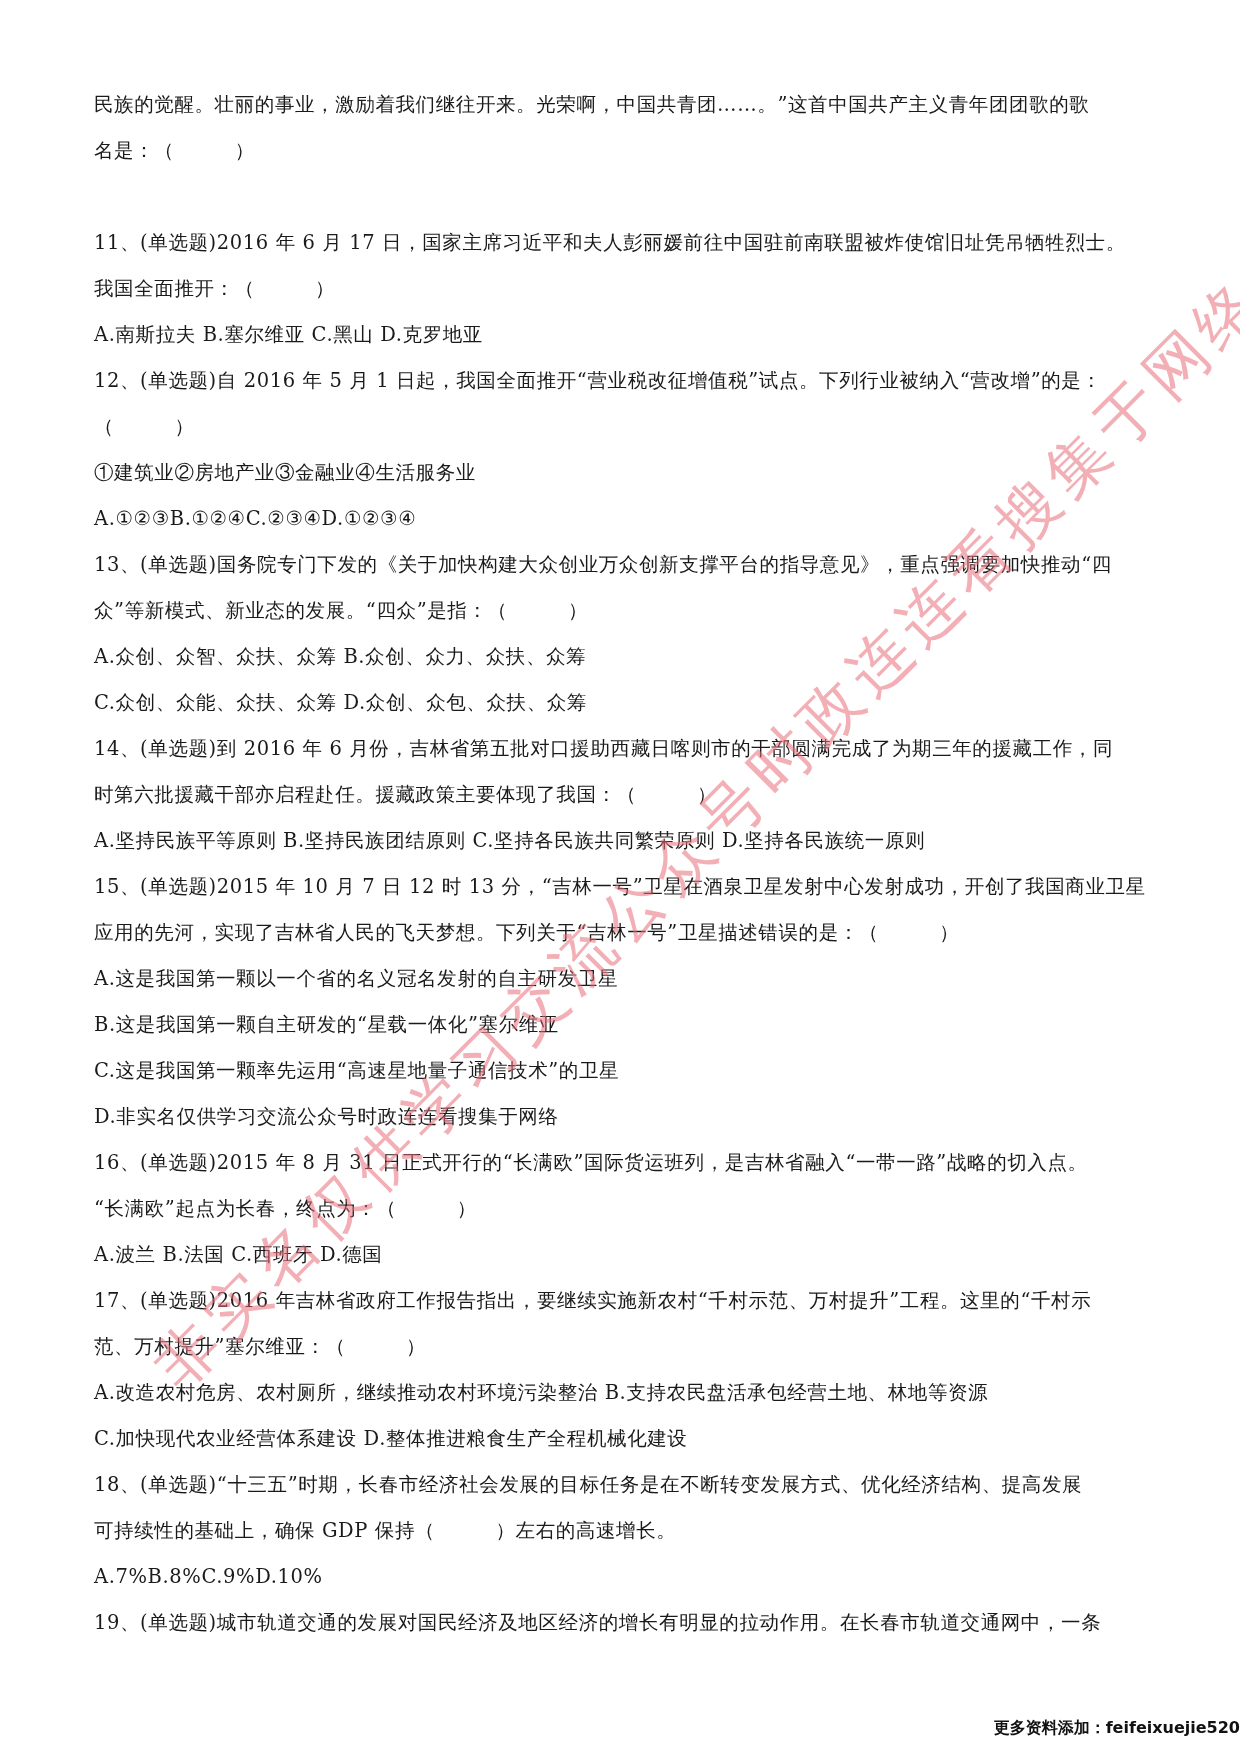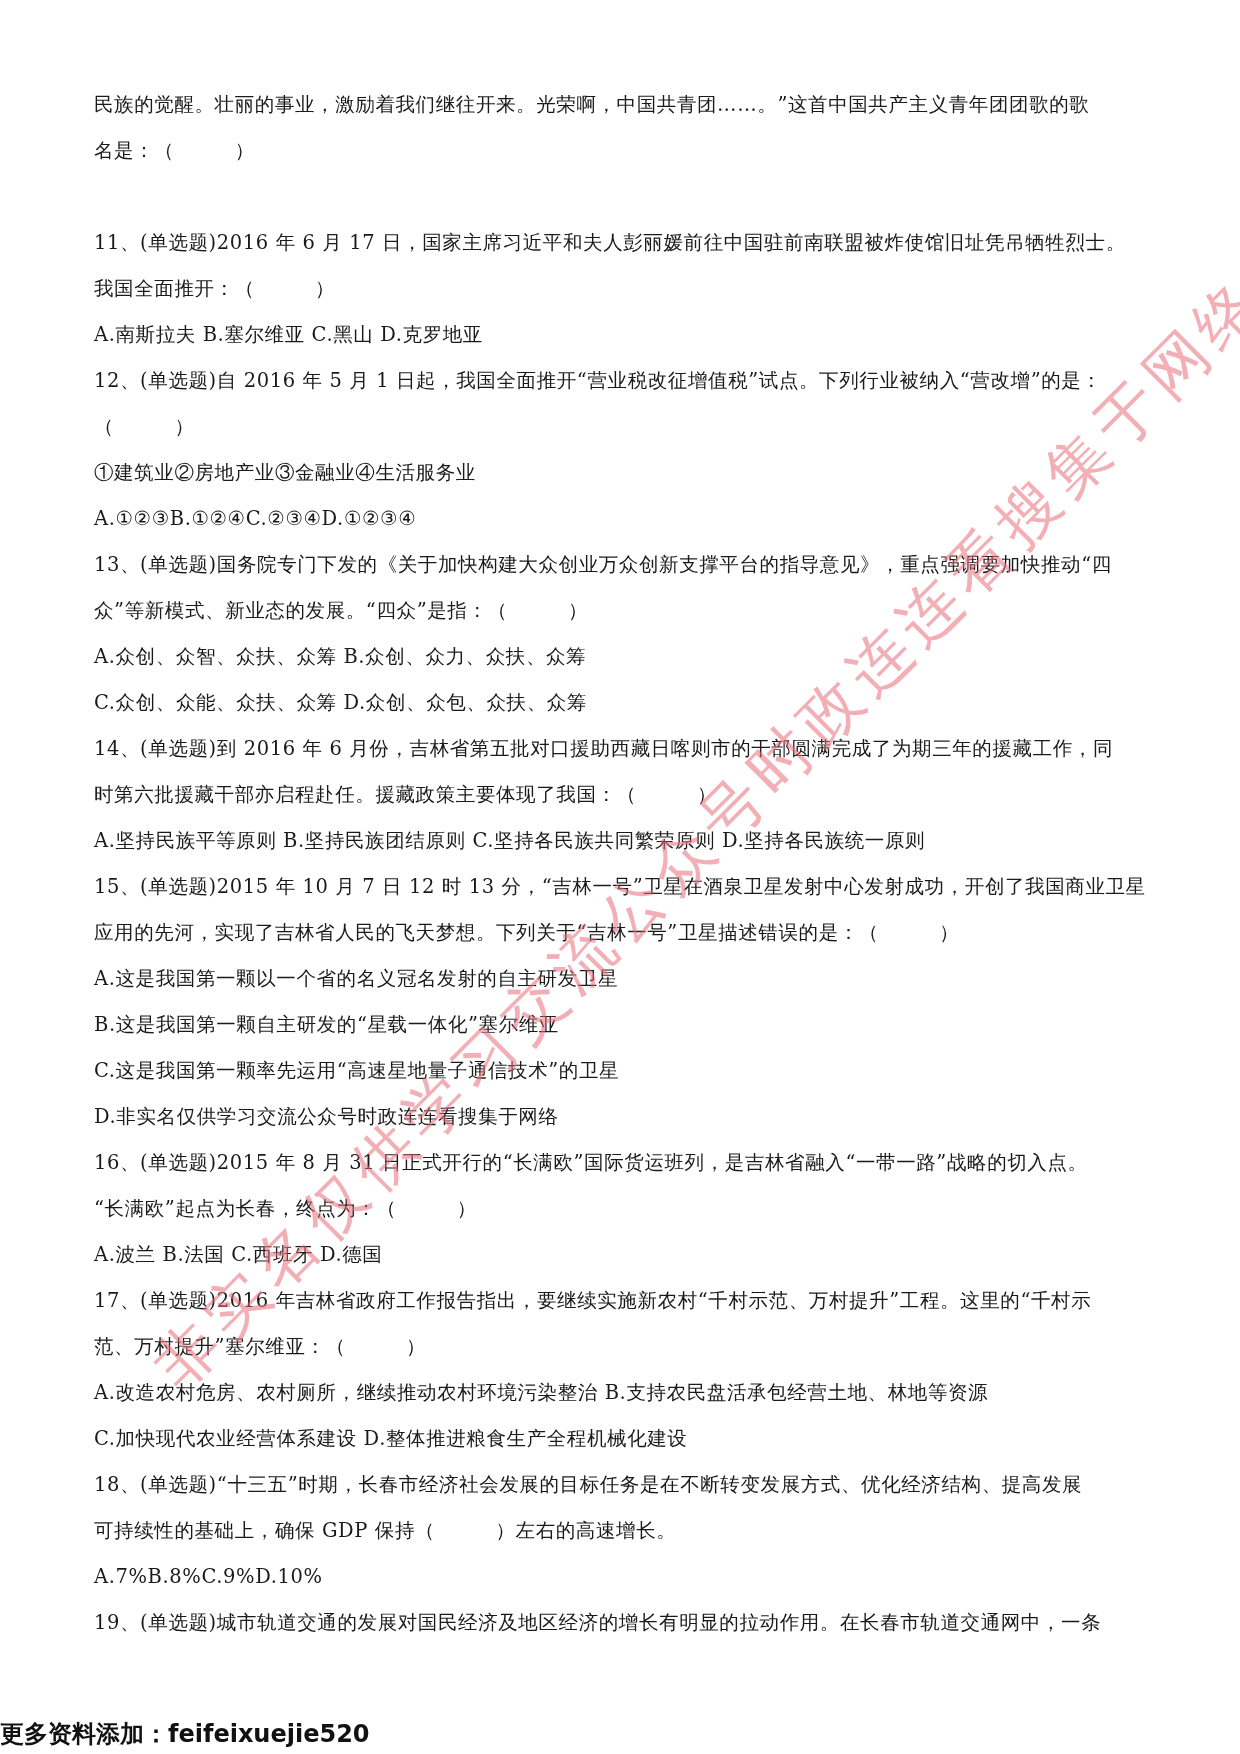--- a/index.html
+++ b/index.html
@@ -17,21 +17,21 @@
   .watermark {
     position: absolute; left: -40px; top: 840px; width: 1400px;
     transform: rotate(-45deg); transform-origin: center center;
     color: rgba(232, 110, 120, 0.55);
     font-family: "DejaVu Sans", "Liberation Sans", sans-serif;
     font-size: 62px; letter-spacing: 8px; white-space: nowrap;
     text-align: center; pointer-events: none;
   }
   .footer {
     position: absolute; left: 0; width: 1240px; top: 1718px;
-    text-align: left; font-size: 24px; font-weight: bold;
+    text-align: right; font-size: 16px; font-weight: bold;
     font-family: "DejaVu Sans", "Liberation Sans", sans-serif; color: #111;
   }
 </style>
 </head>
 <body>
 
 <div class="page">
   <div class="line" style="top:92px">民族的觉醒。壮丽的事业，激励着我们继往开来。光荣啊，中国共青团……。”这首中国共产主义青年团团歌的歌</div>
   <div class="line" style="top:138px">名是：（　　　）</div>
   <div class="line" style="top:230px">11、(单选题)2016 年 6 月 17 日，国家主席习近平和夫人彭丽媛前往中国驻前南联盟被炸使馆旧址凭吊牺牲烈士。</div>

